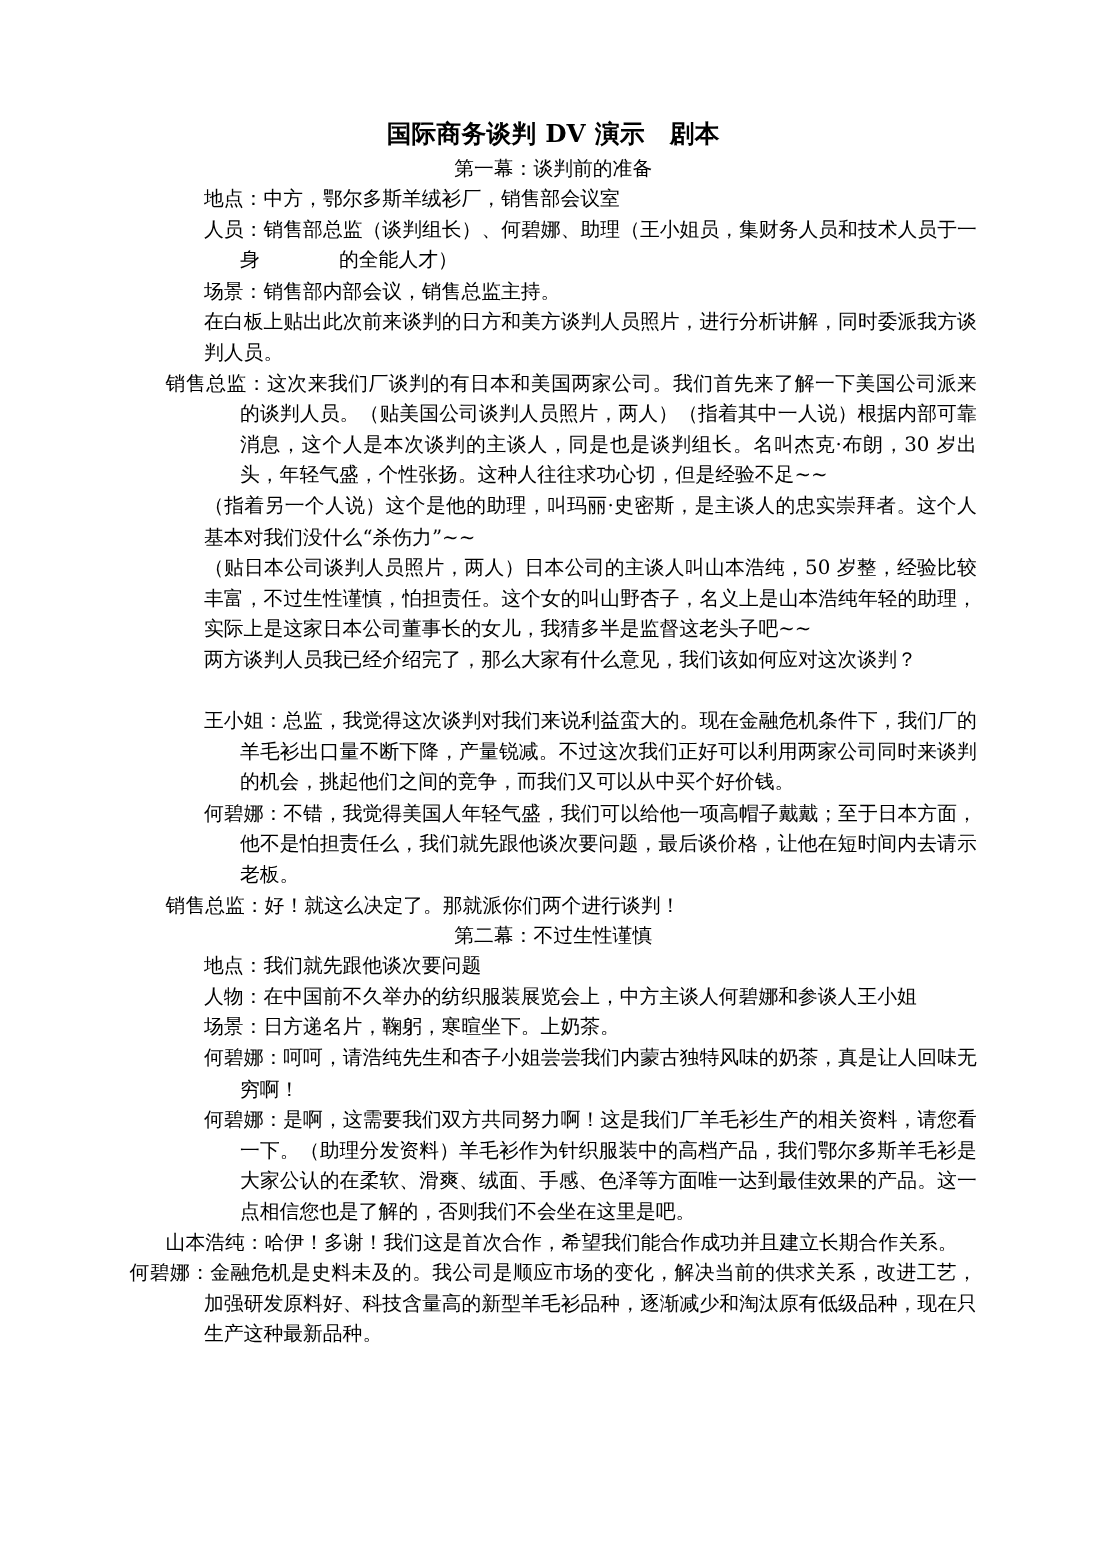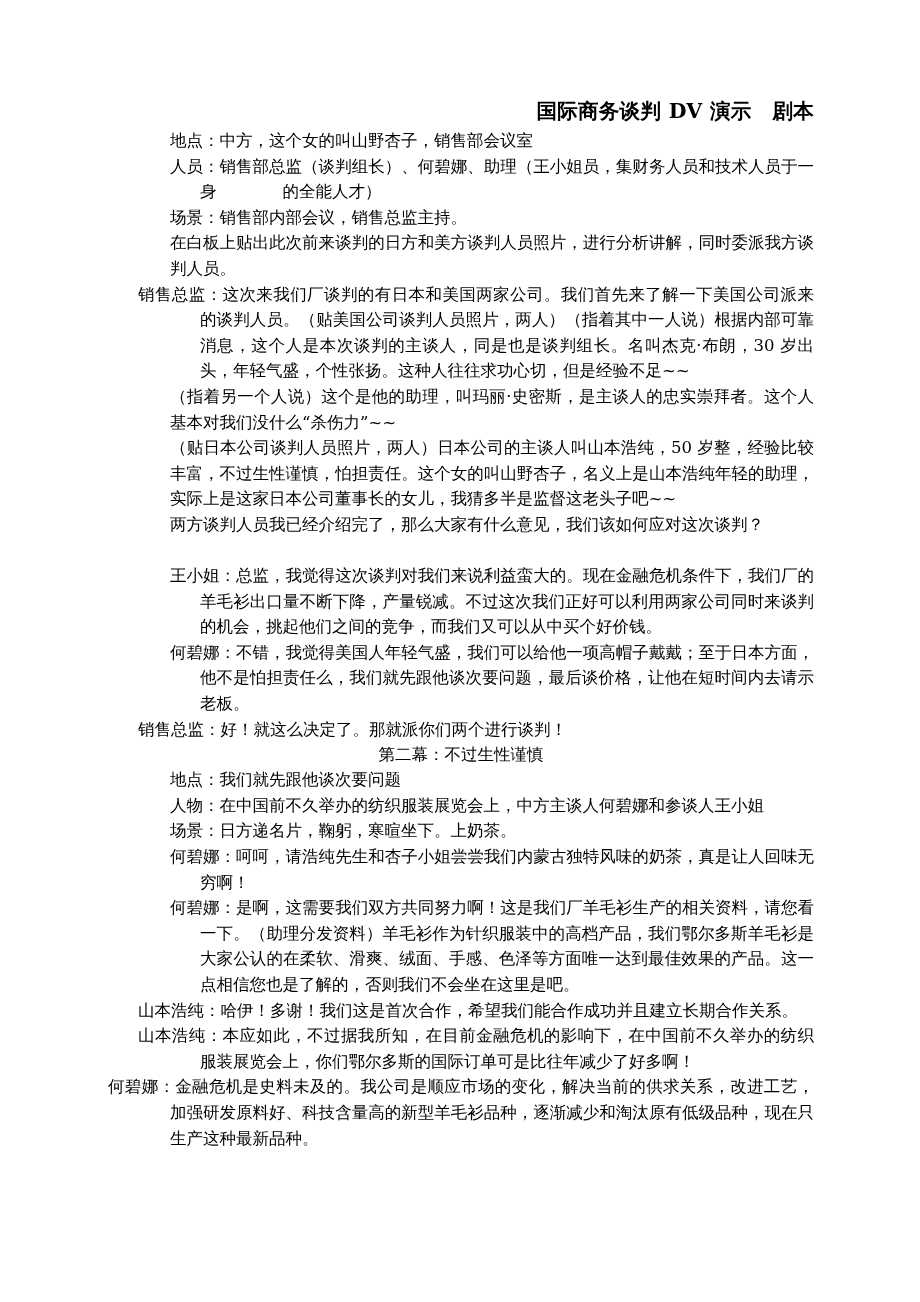--- a/index.html
+++ b/index.html
@@ -26,21 +26,21 @@
   }
 
   .content {
     position: absolute;
     left: 108px;
     top: 96px;
     width: 706px;
   }
 
   .doc-title {
-    text-align: right;
+    text-align: center;
     font-weight: bold;
     font-size: 20.5px;
     line-height: 30px;
     letter-spacing: 0.3px;
     margin: 0 0 2px 0;
     white-space: pre;
   }
 
   .act-heading {
     text-align: center;
@@ -87,22 +87,23 @@
   }
 </style>
 </head>
 <body>
 
 <div class="page">
   <div class="content">
 
     <h1 class="doc-title">国际商务谈判 DV 演示　剧本</h1>
 
+    <p class="act-heading">第一幕：谈判前的准备</p>
 
-    <p class="para p-ind1">地点：中方，这个女的叫山野杏子，销售部会议室</p>
+    <p class="para p-ind1">地点：中方，鄂尔多斯羊绒衫厂，销售部会议室</p>
 
     <p class="para p-ind1">人员：销售部总监（谈判组长）、何碧娜、助理（王小姐员，集财务人员和技术人员于一身　　　　的全能人才）</p>
 
     <p class="para p-ind1">场景：销售部内部会议，销售总监主持。</p>
 
     <p class="para p-cont">在白板上贴出此次前来谈判的日方和美方谈判人员照片，进行分析讲解，同时委派我方谈判人员。</p>
 
     <p class="para p-ind2">销售总监：这次来我们厂谈判的有日本和美国两家公司。我们首先来了解一下美国公司派来的谈判人员。（贴美国公司谈判人员照片，两人）（指着其中一人说）根据内部可靠消息，这个人是本次谈判的主谈人，同是也是谈判组长。名叫杰克·布朗，30 岁出头，年轻气盛，个性张扬。这种人往往求功心切，但是经验不足~~</p>
 
     <p class="para p-cont">（指着另一个人说）这个是他的助理，叫玛丽·史密斯，是主谈人的忠实崇拜者。这个人基本对我们没什么“杀伤力”~~</p>
@@ -126,18 +127,17 @@
     <p class="para p-ind1">人物：在中国前不久举办的纺织服装展览会上，中方主谈人何碧娜和参谈人王小姐</p>
 
     <p class="para p-ind1">场景：日方递名片，鞠躬，寒暄坐下。上奶茶。</p>
 
     <p class="para p-ind1">何碧娜：呵呵，请浩纯先生和杏子小姐尝尝我们内蒙古独特风味的奶茶，真是让人回味无穷啊！</p>
 
     <p class="para p-ind1">何碧娜：是啊，这需要我们双方共同努力啊！这是我们厂羊毛衫生产的相关资料，请您看一下。（助理分发资料）羊毛衫作为针织服装中的高档产品，我们鄂尔多斯羊毛衫是大家公认的在柔软、滑爽、绒面、手感、色泽等方面唯一达到最佳效果的产品。这一点相信您也是了解的，否则我们不会坐在这里是吧。</p>
 
     <p class="para p-ind2">山本浩纯：哈伊！多谢！我们这是首次合作，希望我们能合作成功并且建立长期合作关系。</p>
 
-    <p class="para p-ind2">山本浩纯：本应如此，不过据我所知，在目前金融危机的影响下，在中国前不久举办的纺织服装展览会上，你们鄂尔多斯的国际订单可是比往年减少了好多啊！</p>
 
     <p class="para p-outer">何碧娜：金融危机是史料未及的。我公司是顺应市场的变化，解决当前的供求关系，改进工艺，加强研发原料好、科技含量高的新型羊毛衫品种，逐渐减少和淘汰原有低级品种，现在只生产这种最新品种。</p>
 
   </div>
 </div>
 
 </body></html>

